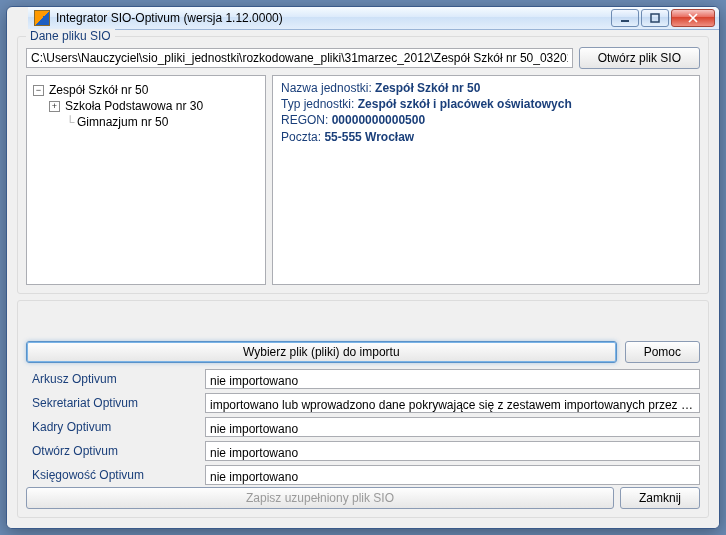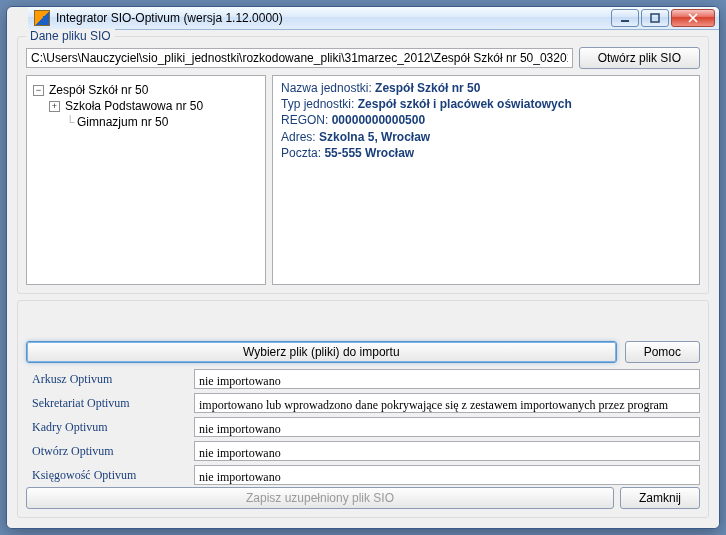--- a/index.html
+++ b/index.html
@@ -157,24 +157,23 @@
     border: 1px solid #abadb3;
     background: #fff;
     padding: 4px 8px;
     color: #1a3f7a;
     line-height: 1.35;
   }
   .details b { color: #1a3f7a; font-weight: bold; }
   .statusgrid {
     display: grid;
     grid-template-columns: 160px 1fr;
-    gap: 4px 8px;
+    gap: 4px 19px;
     margin-top: 6px;
     align-items: center;
-    font-family: Liberation Serif, serif;
   }
   .statusgrid label { color: #1a3f7a; padding-left: 6px; }
   .readfield {
     border: 1px solid #abadb3;
     background: #fff;
     height: 20px;
     padding: 4px 4px;
     font-size: 12px;
     color: #000;
     overflow: hidden;
@@ -236,21 +235,21 @@
       </div>
 
       <div class="split">
         <div class="tree">
           <div class="tree-row">
             <span class="twisty">−</span>
             <span>Zespół Szkół nr 50</span>
           </div>
           <div class="tree-row tree-indent1">
             <span class="twisty">+</span>
-            <span>Szkoła Podstawowa nr 50</span>
+            <span>Szkoła Podstawowa nr 30</span>
           </div>
           <div class="tree-row tree-indent2">
             <span class="tree-conn">└</span>
             <span>Gimnazjum nr 50</span>
           </div>
         </div>
 
         <div class="details">
           <div>
             <span>Nazwa jednostki:</span>
@@ -258,24 +257,20 @@
           </div>
           <div>
             <span>Typ jednostki:</span>
             <b>Zespół szkół i placówek oświatowych</b>
           </div>
           <div>
             <span>REGON:</span>
             <b>00000000000500</b>
           </div>
           <div>
-            <span>Adres:</span>
-            <b>Szkolna 5, Wrocław</b>
-          </div>
-          <div>
             <span>Poczta:</span>
             <b>55-555 Wrocław</b>
           </div>
         </div>
       </div>
     </div>
 
     <div class="groupbox group2">
 
       <div class="importrow">

